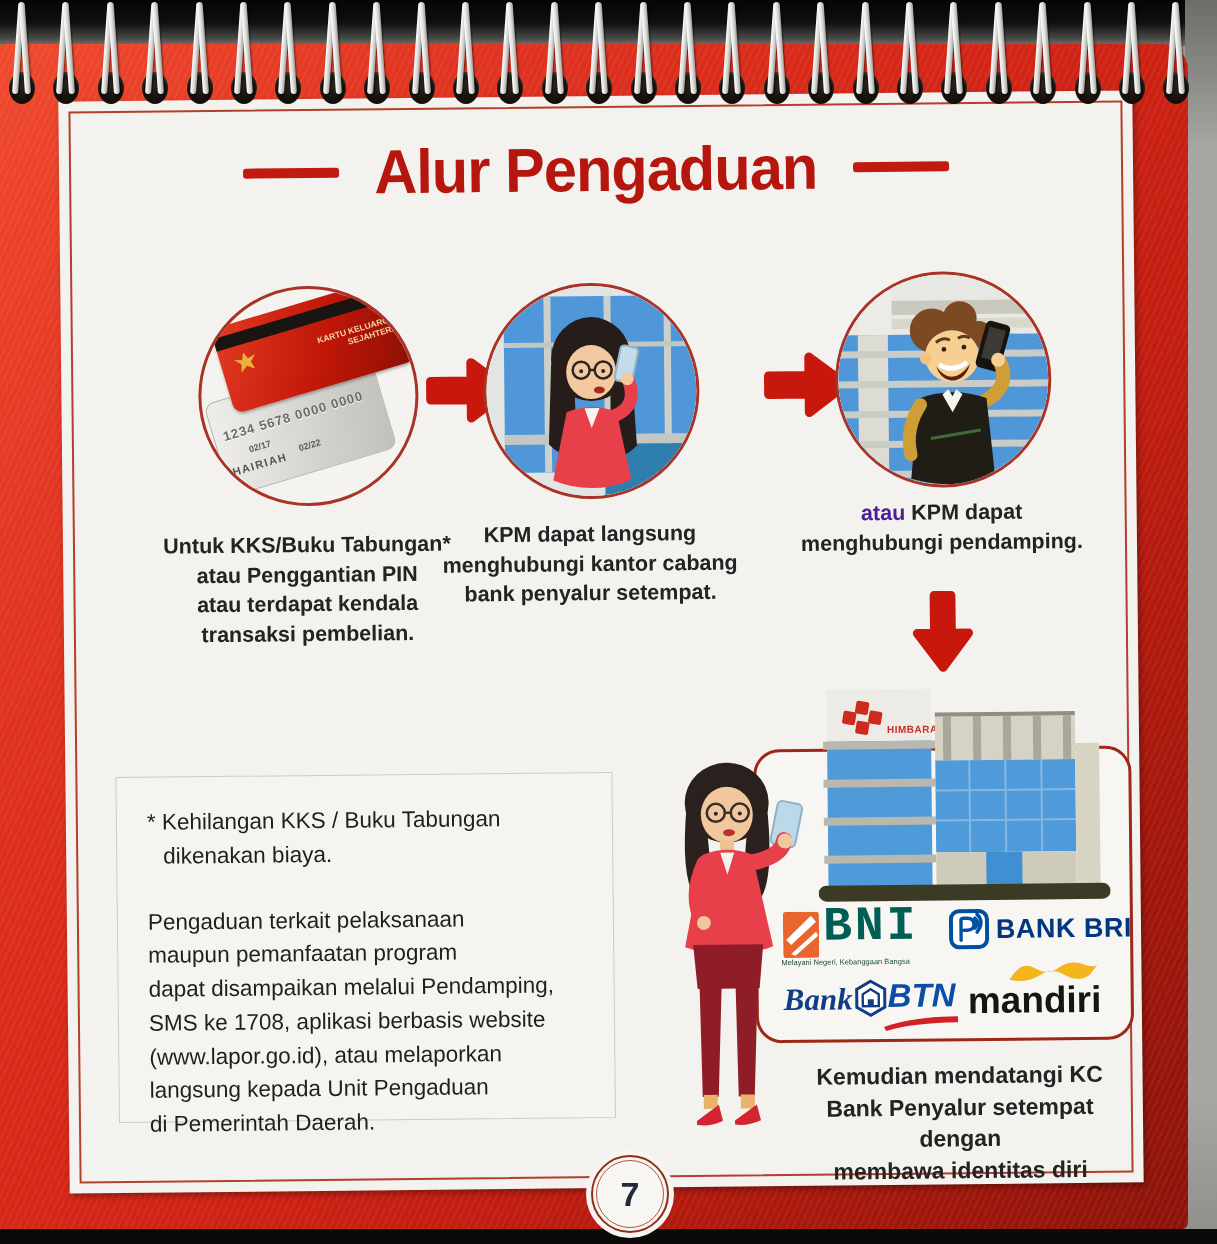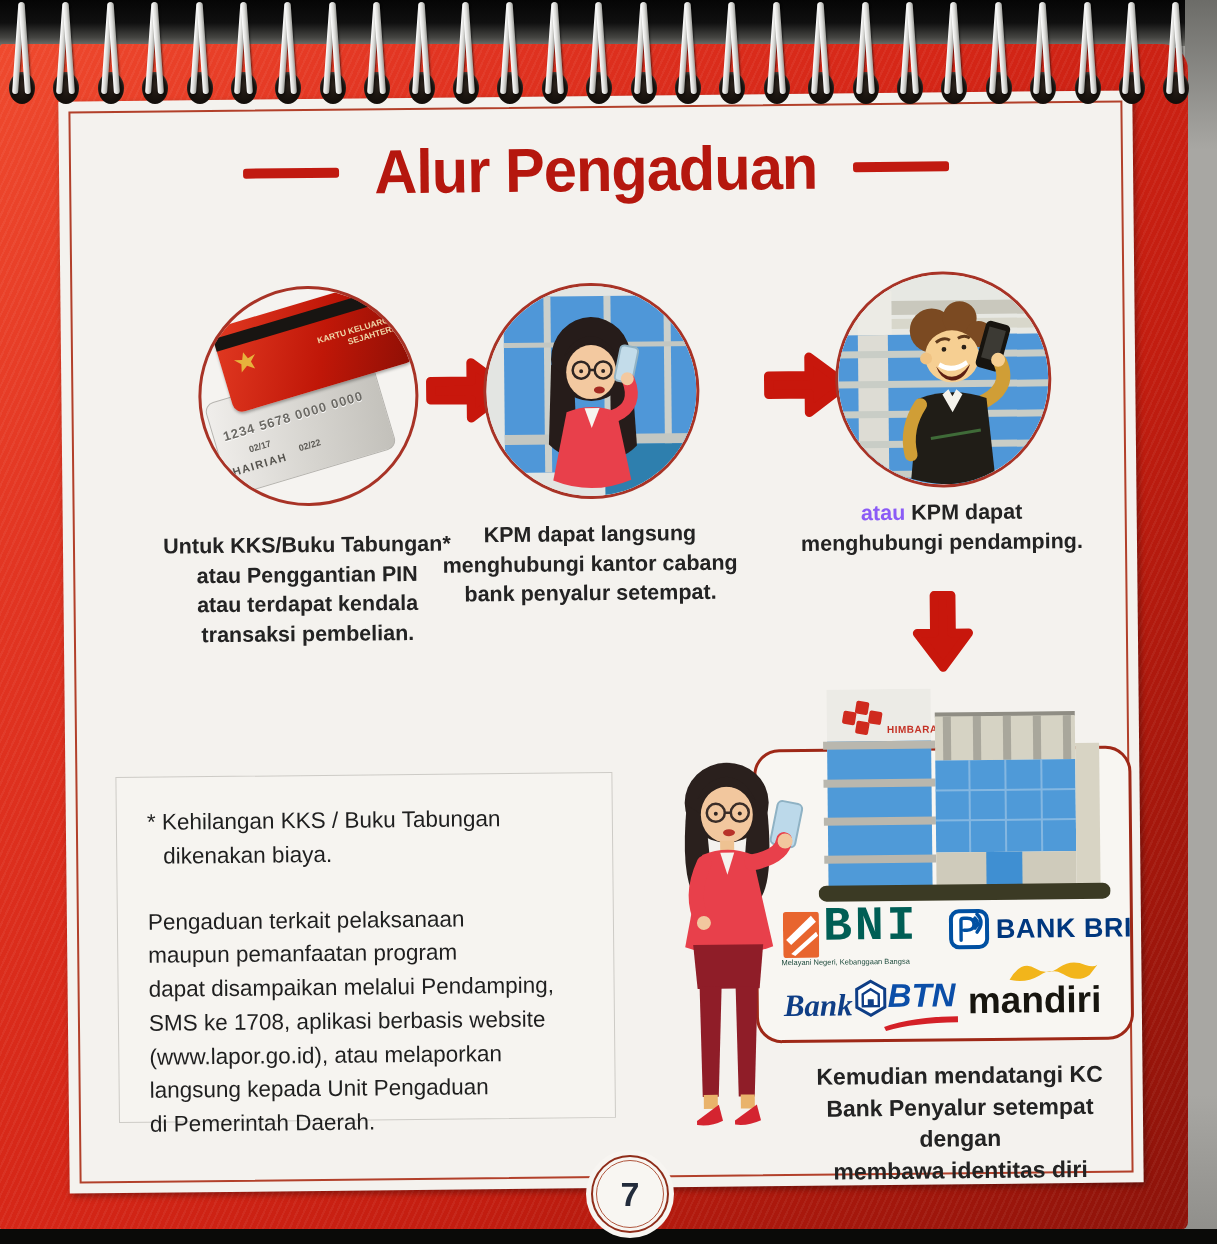--- a/index.html
+++ b/index.html
@@ -72,21 +72,21 @@
   #arrow1{left:362px;top:254px;}
   #arrow2{left:700px;top:252px;}
   #arrow-down{left:836px;top:496px;width:86px;height:86px;transform:rotate(90deg);}
 
   
   .caption{position:absolute;text-align:center;color:#232323;font-weight:700;
     font-size:21.5px;line-height:1.38;}
   #cap1{left:94px;top:432px;width:300px;}
   #cap2{left:377px;top:424px;width:300px;}
   #cap3{left:726px;top:406px;width:306px;}
-  .hl-red{color:#8b5cf6;}
+  .hl-red{color:#4c1d95;}
 
   
   .note-box{position:absolute;left:50px;top:676px;width:497px;height:346px;
     border:1px solid #cdcbc6;background:#f6f4f0;box-sizing:border-box;
     padding:28px 20px 0 30px;font-size:22.5px;line-height:1.5;color:#1f1f1f;}
   .note-box .p2{margin-top:32px;}
   .note-indent{padding-left:16px;}
 
   
   .bank-panel{position:absolute;left:688px;top:655px;width:378px;height:294px;box-sizing:border-box;
@@ -98,21 +98,21 @@
   .bni{position:absolute;left:714px;top:812px;width:170px;height:64px;}
   .bni-mark{position:absolute;left:2px;top:6px;}
   .bni-text{position:absolute;left:42px;top:-6px;font-family:Liberation Mono, monospace;
     font-weight:700;font-size:48px;color:#005e55;letter-spacing:3px;}
   .bni-tagline{position:absolute;left:0px;top:52px;font-size:7.5px;color:#1c4a3c;white-space:nowrap;}
   .bri{position:absolute;left:881px;top:816px;width:190px;height:46px;}
   .bri-mark{position:absolute;left:0;top:0;}
   .bri-text{position:absolute;left:48px;top:6px;font-size:27px;font-weight:700;color:#00377e;
     letter-spacing:.5px;white-space:nowrap;}
   .btn{position:absolute;left:716px;top:884px;width:170px;height:52px;}
-  .btn-bank{position:absolute;left:0;top:10px;font-family:"Liberation Serif","DejaVu Serif",serif;
+  .btn-bank{position:absolute;left:0;top:4px;font-family:"Liberation Serif","DejaVu Serif",serif;
     font-style:italic;font-weight:700;font-size:31px;color:#0f3e86;}
   .btn-hex{position:absolute;left:70px;top:2px;}
   .btn-text{position:absolute;left:104px;top:0px;font-style:italic;font-weight:700;font-size:33px;color:#0b4ea8;}
   .btn-swoosh{position:absolute;left:98px;top:38px;}
   .mandiri{position:absolute;left:900px;top:866px;width:170px;height:70px;}
   .mandiri-wave{position:absolute;left:40px;top:0;}
   .mandiri-text{position:absolute;left:0;top:22px;font-size:37px;font-weight:700;color:#17150f;letter-spacing:0px;}
 
   
   #panel-cap{left:738px;top:968px;width:306px;font-size:23px;}

